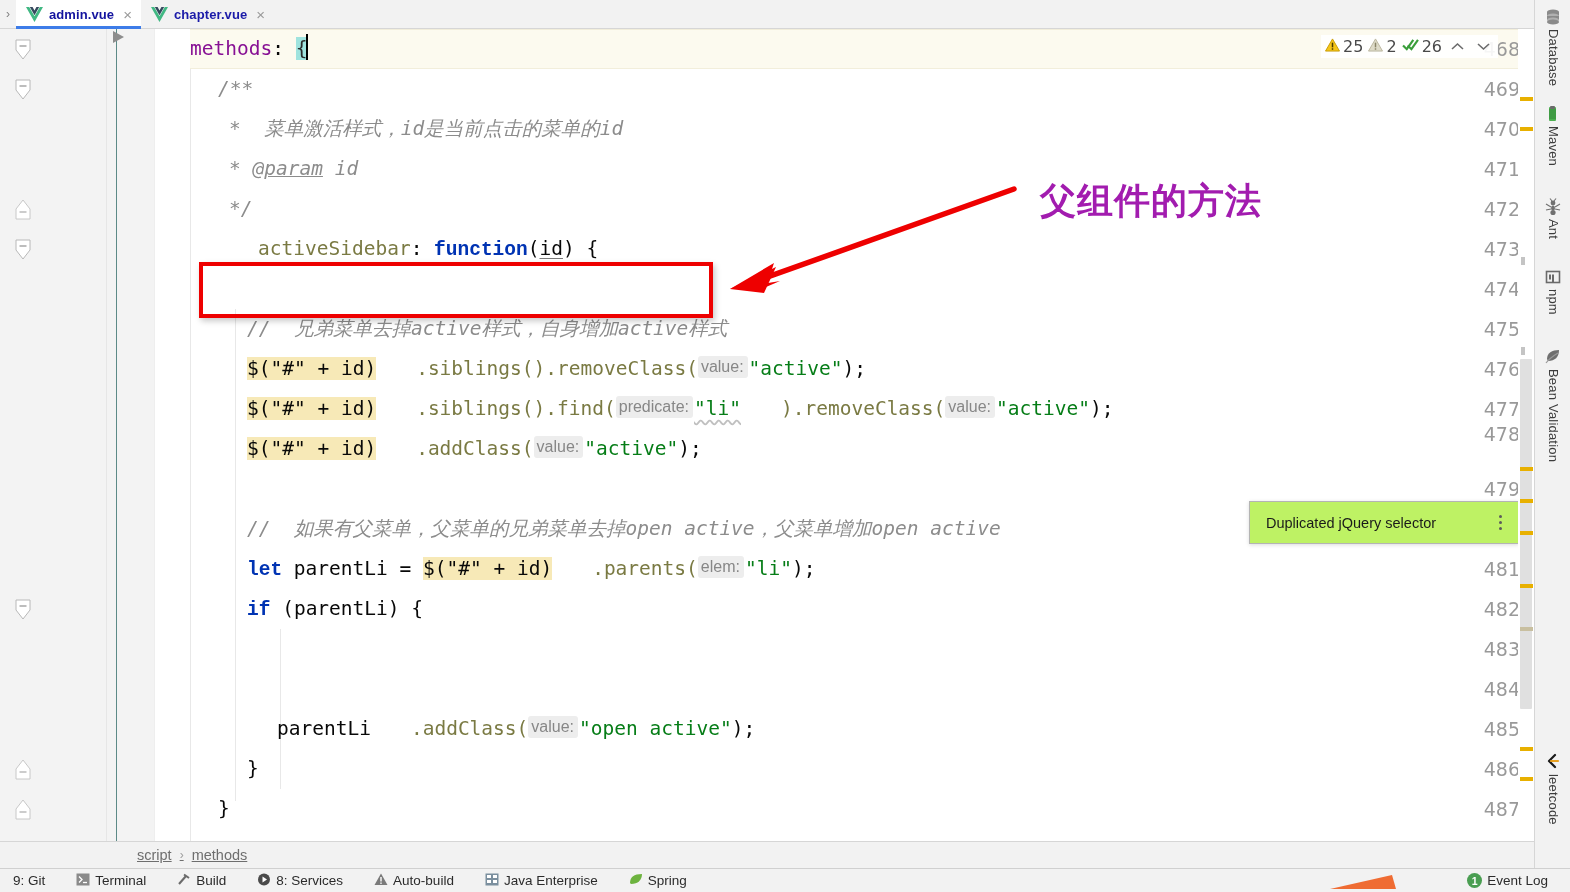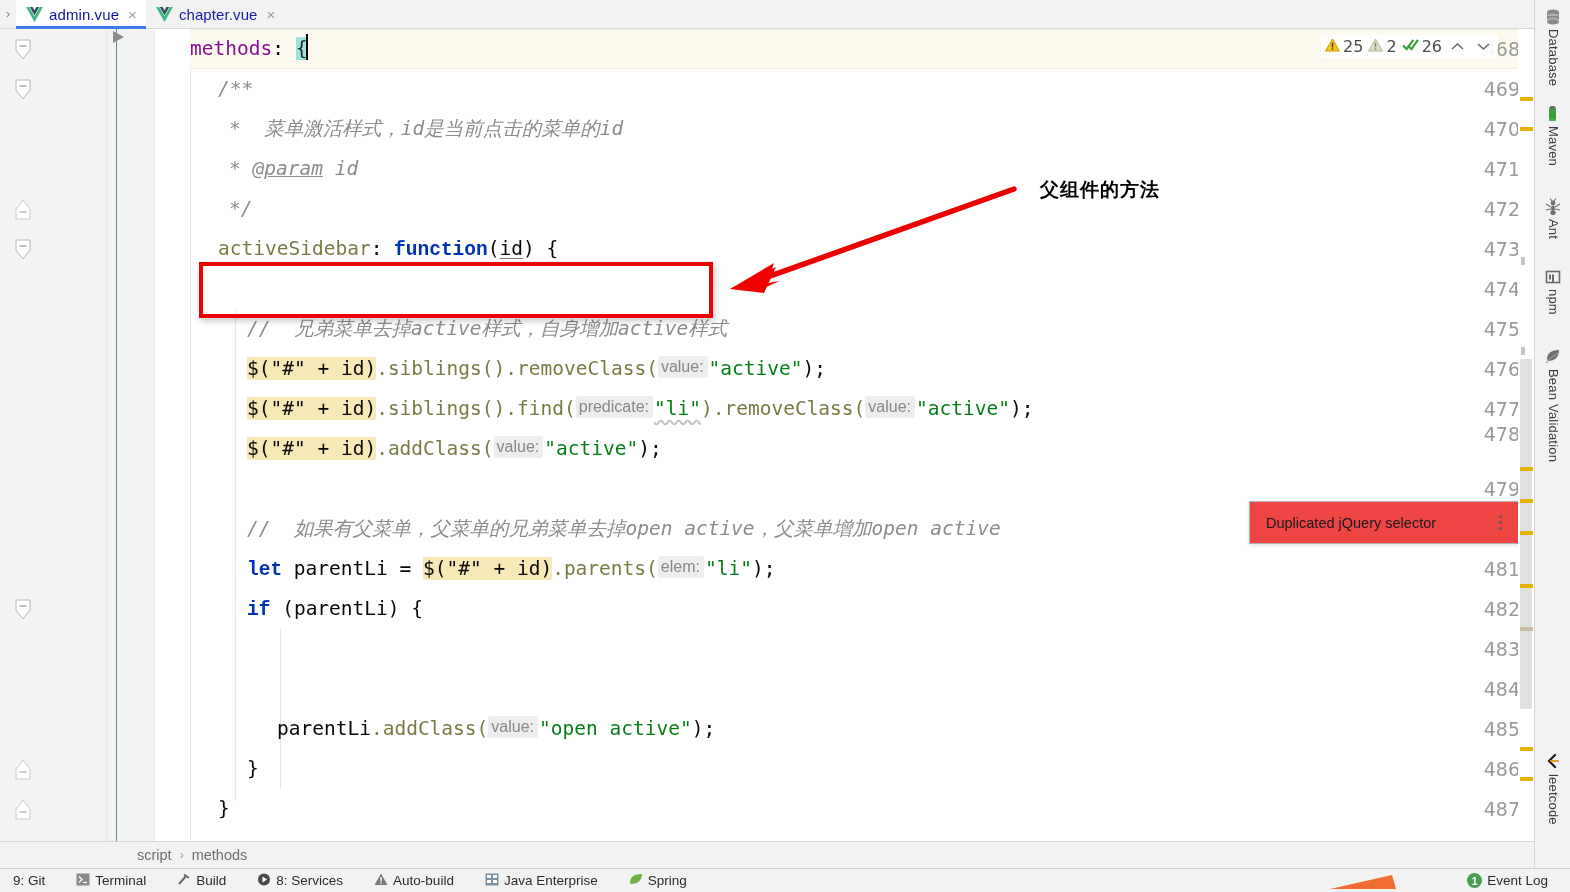--- a/index.html
+++ b/index.html
@@ -28,21 +28,21 @@
   .tab {
     display: flex; align-items: center; gap: 6px;
     padding: 0 9px 0 10px; height: 29px; position: relative;
     cursor: default; white-space: nowrap;
   }
   .tab.active { background: #ffffff; }
   .tab.active::after {
     content: ""; position: absolute; left: 0; right: 0; bottom: 0;
     height: 3px; background: #3d7ce8;
   }
-  .tab-title { font-size: 15px; color: #1a1aa8; letter-spacing: .1px; }
+  .tab-title { font-size: 13px; color: #1a1aa8; letter-spacing: .1px; font-weight: bold; }
   .tab.active .tab-title { color: #13139e; }
   .tab-close {
     font-size: 15px; color: #9a9a9a; line-height: 1; padding-left: 3px;
     font-family: "Liberation Sans", sans-serif;
   }
   .vue-logo { display: block; }
 
   
   .editor {
     position: absolute; left: 0; top: 29px; width: 1534px; height: 812px;
@@ -103,21 +103,21 @@
   .ln { position: absolute; left: 0; height: 56px; white-space: pre; }
 
   
   .indent-guide {
     position: absolute; width: 1px; background: #e8e8e8;
   }
 
   
   .kw      { color: #0033b3; font-weight: 600; font-family: Liberation Mono, monospace; }
   .kw-pink { color: #871094; }
-  .fn      { color: #7a7a43; }
+  .fn      { color: #7a7a43; margin-left: 40px; }
   .str     { color: #067d17; }
   .cmt     { color: #8c8c8c; font-style: italic; }
   .cmt-tag { color: #8c8c8c; font-style: italic; text-decoration: underline; }
   .plain   { color: #080808; }
   .ident   { color: #080808; }
   .param   { color: #080808; text-decoration: underline; text-decoration-color:#7a7a7a; text-underline-offset: 3px;}
   .dollar  { color: #080808; }
 
   
   .hint {
@@ -154,29 +154,29 @@
   
   .red-box {
     position: absolute; left: 199px; top: 233px; width: 514px; height: 56px;
     border: 4px solid #ee0000; background: transparent; pointer-events: none;
     box-shadow: 2px 3px 6px rgba(0,0,0,.22);
   }
   .red-arrow { position: absolute; left: 722px; top: 152px; pointer-events: none; }
   .red-text {
     position: absolute; left: 1040px; top: 148px;
     font-family: "DejaVu Sans", sans-serif;
-    font-size: 19px; font-weight: bold; color: #000000;
+    font-size: 36px; font-weight: bold; color: #a21caf;
     text-shadow: 1.5px 1.5px 0 #ffffff, -1px -1px 0 #ffffff, 1px -1px 0 #fff, -1px 1px 0 #fff;
     letter-spacing: 1px; pointer-events: none;
   }
 
   
   .inspect-popup {
     position: absolute; left: 1249px; top: 472px; width: 270px; height: 43px;
-    background: #ef4444; border: 1px solid #b4b4b4;
+    background: #bef264; border: 1px solid #b4b4b4;
     display: flex; align-items: center; justify-content: space-between;
     padding: 0 10px 0 16px;
     box-shadow: 0 1px 4px rgba(0,0,0,.14);
     font-size: 14.5px; color: #1a1a1a;
   }
   .kebab { display: flex; flex-direction: column; gap: 3px; padding: 2px 6px; }
   .kebab i { width: 3px; height: 3px; background: #5c5c5c; border-radius: 50%; display: block; }
 
   
   .inspect-widget {
@@ -197,21 +197,21 @@
   .mark.sm { width: 4px; height: 8px; right: 9px; background: #c4c4c4; }
   .sb-thumb {
     position: absolute; right: 2px; width: 12px; background: #e0e0e0; border-radius: 1px;
   }
 
   
   .breadcrumb {
     position: absolute; left: 0; top: 841px; width: 1534px; height: 27px;
     background: #f2f2f2; border-top: 1px solid #d6d6d6;
     display: flex; align-items: center; gap: 8px;
-    padding-left: 137px; font-size: 14.5px; color: #6e6e6e;
+    padding-left: 137px; font-size: 14.5px; color: #6e6e6e; text-decoration: underline;
   }
   .bc-sep { color: #a0a0a0; font-size: 12px; }
 
   
   .rightbar {
     position: absolute; right: 0; top: 0; width: 36px; height: 868px;
     background: #f2f2f2; border-left: 1px solid #d6d6d6;
   }
   .rb-btn {
     position: absolute; left: 0; width: 36px;

